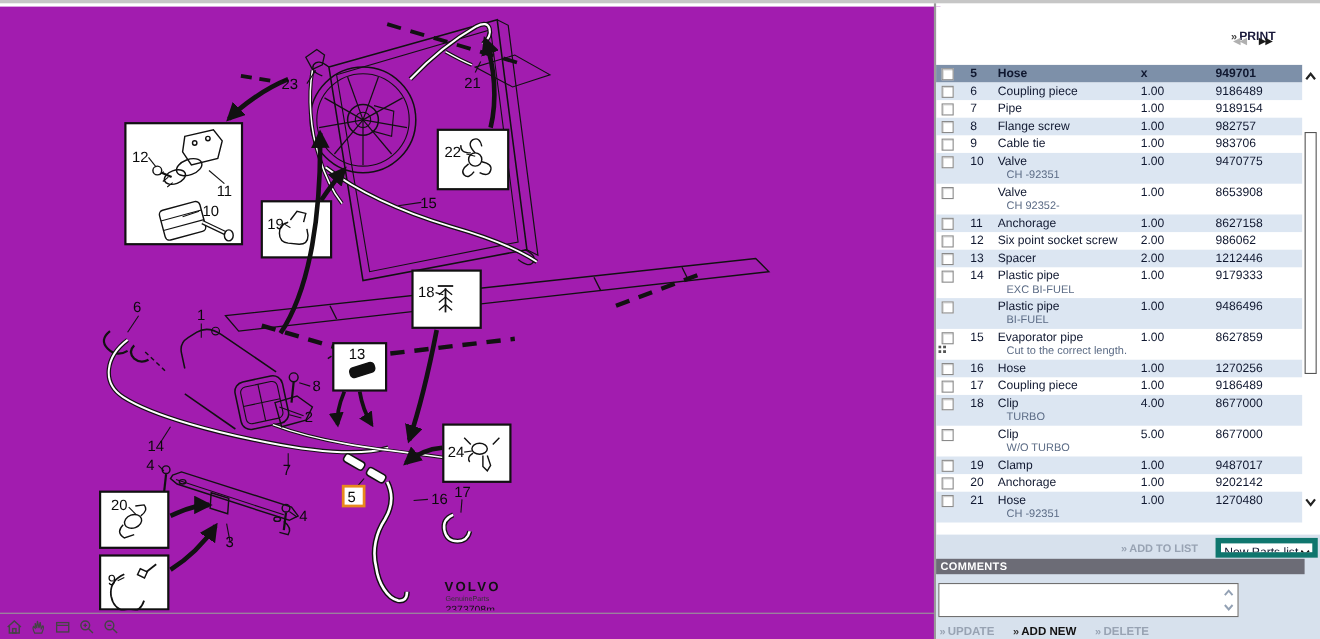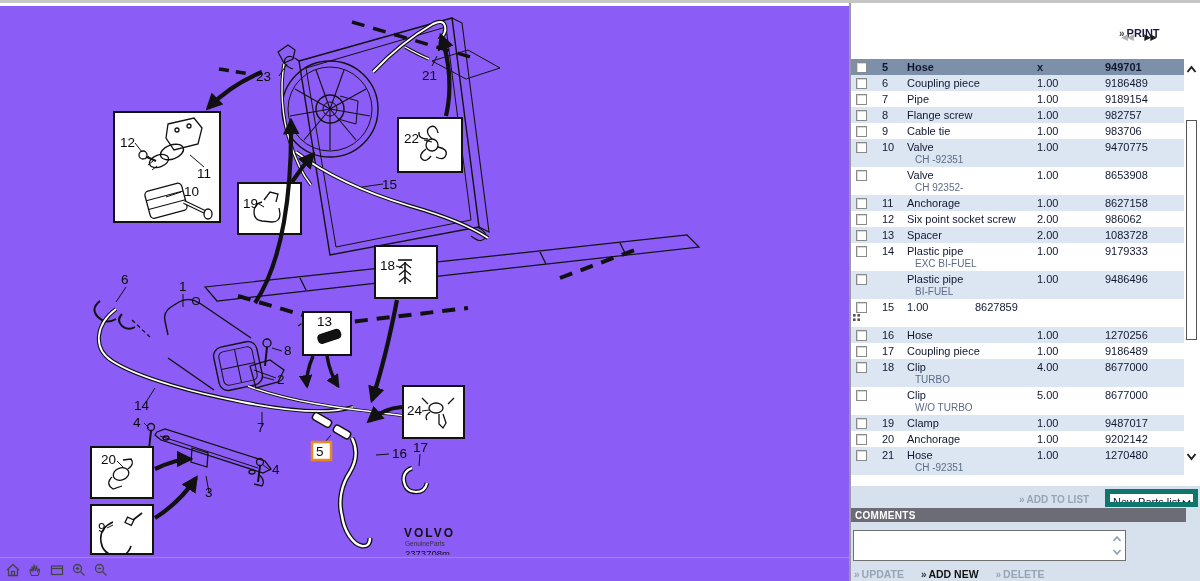--- a/index.html
+++ b/index.html
@@ -2,21 +2,21 @@
 <html><head>
 <meta charset="utf-8">
 <style>
   * { margin:0; padding:0; box-sizing:border-box; }
   html,body { width:1200px; height:581px; overflow:hidden; background:#fff;
     font-family:"Liberation Sans", sans-serif; }
   .app { position:relative; width:1200px; height:581px;
     border-top:3px solid #c6c6c6; border-bottom:2px solid #3c5a84; background:#fff; }
 
   
-  .left-panel { position:absolute; left:0; top:3px; width:855px; height:576px; background:#8b5cf6; }
+  .left-panel { position:absolute; left:0; top:3px; width:855px; height:576px; background:#a21caf; }
   .diagram-svg { position:absolute; left:0; top:0; }
   .toolbar-sep { position:absolute; left:0; top:551px; width:849px; height:1px; background:#9a9a9a; }
   .dtoolbar { position:absolute; left:4px; top:555px; display:flex; gap:5px; }
   .dtoolbar .tbtn { width:17px; height:17px; display:flex; align-items:center; justify-content:center; }
 
   .divider { position:absolute; left:849px; top:0; width:2px; height:581px; background:#9a9a9a; }
 
   
   .right-panel { position:absolute; left:851px; top:3px; width:349px; height:576px; background:#fff; }
   .part-title { position:absolute; left:3px; top:4px; width:260px; font-size:11px; font-weight:bold;
@@ -443,21 +443,21 @@
             <div class="c-qty">2.00</div>
             <div class="c-ps"></div>
             <div class="c-part">986062</div>
           </div>
           <div class="trow alt">
             <div class="c-sel"><span class="cb"></span></div>
             <div class="c-fig">13</div>
             <div class="c-desc">Spacer</div>
             <div class="c-qty">2.00</div>
             <div class="c-ps"></div>
-            <div class="c-part">1083728</div>
+            <div class="c-part">1212446</div>
           </div>
           <div class="trow ">
             <div class="c-sel"><span class="cb"></span></div>
             <div class="c-fig">14</div>
             <div class="c-desc">Plastic pipe<div class="sub">EXC BI-FUEL</div></div>
             <div class="c-qty">1.00</div>
             <div class="c-ps"></div>
             <div class="c-part">9179333</div>
           </div>
           <div class="trow alt">
@@ -469,20 +469,21 @@
             <div class="c-part">9486496</div>
           </div>
           <div class="trow ">
             <div class="c-sel"><span class="cb"></span><svg width="7" height="7" viewBox="0 0 8 8" class="mini-ico">
                 <rect x="0" y="0" width="3" height="3" fill="#555"></rect>
                 <rect x="5" y="0" width="3" height="3" fill="#555"></rect>
                 <rect x="0" y="5" width="3" height="3" fill="#555"></rect>
                 <rect x="5" y="5" width="3" height="3" fill="#555"></rect>
               </svg></div>
             <div class="c-fig">15</div>
+            <div class="c-desc">Evaporator pipe<div class="sub">Cut to the correct length.</div></div>
             <div class="c-qty">1.00</div>
             <div class="c-ps"></div>
             <div class="c-part">8627859</div>
           </div>
           <div class="trow alt">
             <div class="c-sel"><span class="cb"></span></div>
             <div class="c-fig">16</div>
             <div class="c-desc">Hose</div>
             <div class="c-qty">1.00</div>
             <div class="c-ps"></div>

